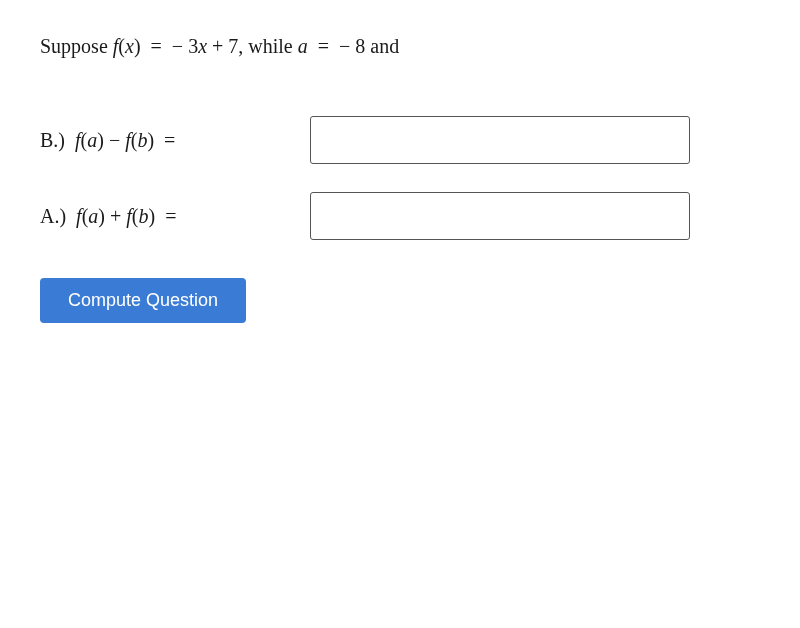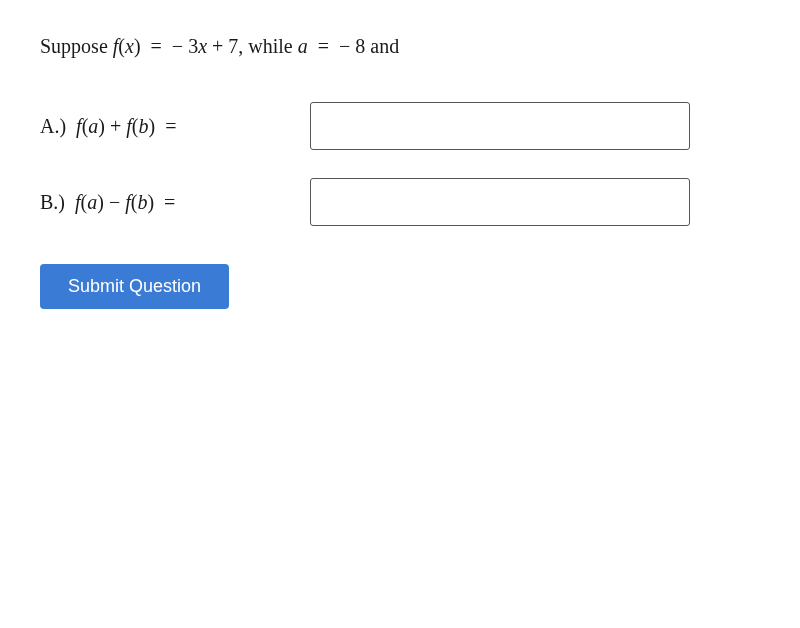--- a/index.html
+++ b/index.html
@@ -20,21 +20,21 @@
     }
 
     .page-container {
       padding: 30px 40px;
       width: 100%;
     }
 
     .problem-statement {
       font-size: 20px;
       line-height: 1.6;
-      margin-bottom: 40px;
+      margin-bottom: 54px;
       color: #1a1a1a;
     }
 
     .question-row {
       display: flex;
       align-items: center;
       margin-bottom: 28px;
     }
 
     .question-label {
@@ -73,29 +73,29 @@
 <div class="page-container">
 
   <div class="problem-statement">
     <div>
       Suppose <em>f</em>(<em>x</em>) &nbsp;= &nbsp;− 3<em>x</em> + 7, while <em>a</em> &nbsp;= &nbsp;− 8 and
     </div>
   </div>
 
   <div class="question-row">
     <div class="question-label">
-      A.) &nbsp;<em>f</em>(<em>a</em>) + <em>f</em>(<em>b</em>) &nbsp;=
+      B.) &nbsp;<em>f</em>(<em>a</em>) − <em>f</em>(<em>b</em>) &nbsp;=
     </div>
     <input type="text" class="answer-input" placeholder="" style="">
   </div>
 
   <div class="question-row">
     <div class="question-label">
-      B.) &nbsp;<em>f</em>(<em>a</em>) − <em>f</em>(<em>b</em>) &nbsp;=
+      A.) &nbsp;<em>f</em>(<em>a</em>) + <em>f</em>(<em>b</em>) &nbsp;=
     </div>
     <input type="text" class="answer-input" placeholder="" style="">
   </div>
 
   <div style="margin-top: 16px;">
-    <button class="submit-btn">Submit Question</button>
+    <button class="submit-btn">Compute Question</button>
   </div>
 
 </div>
 
 </body></html>

